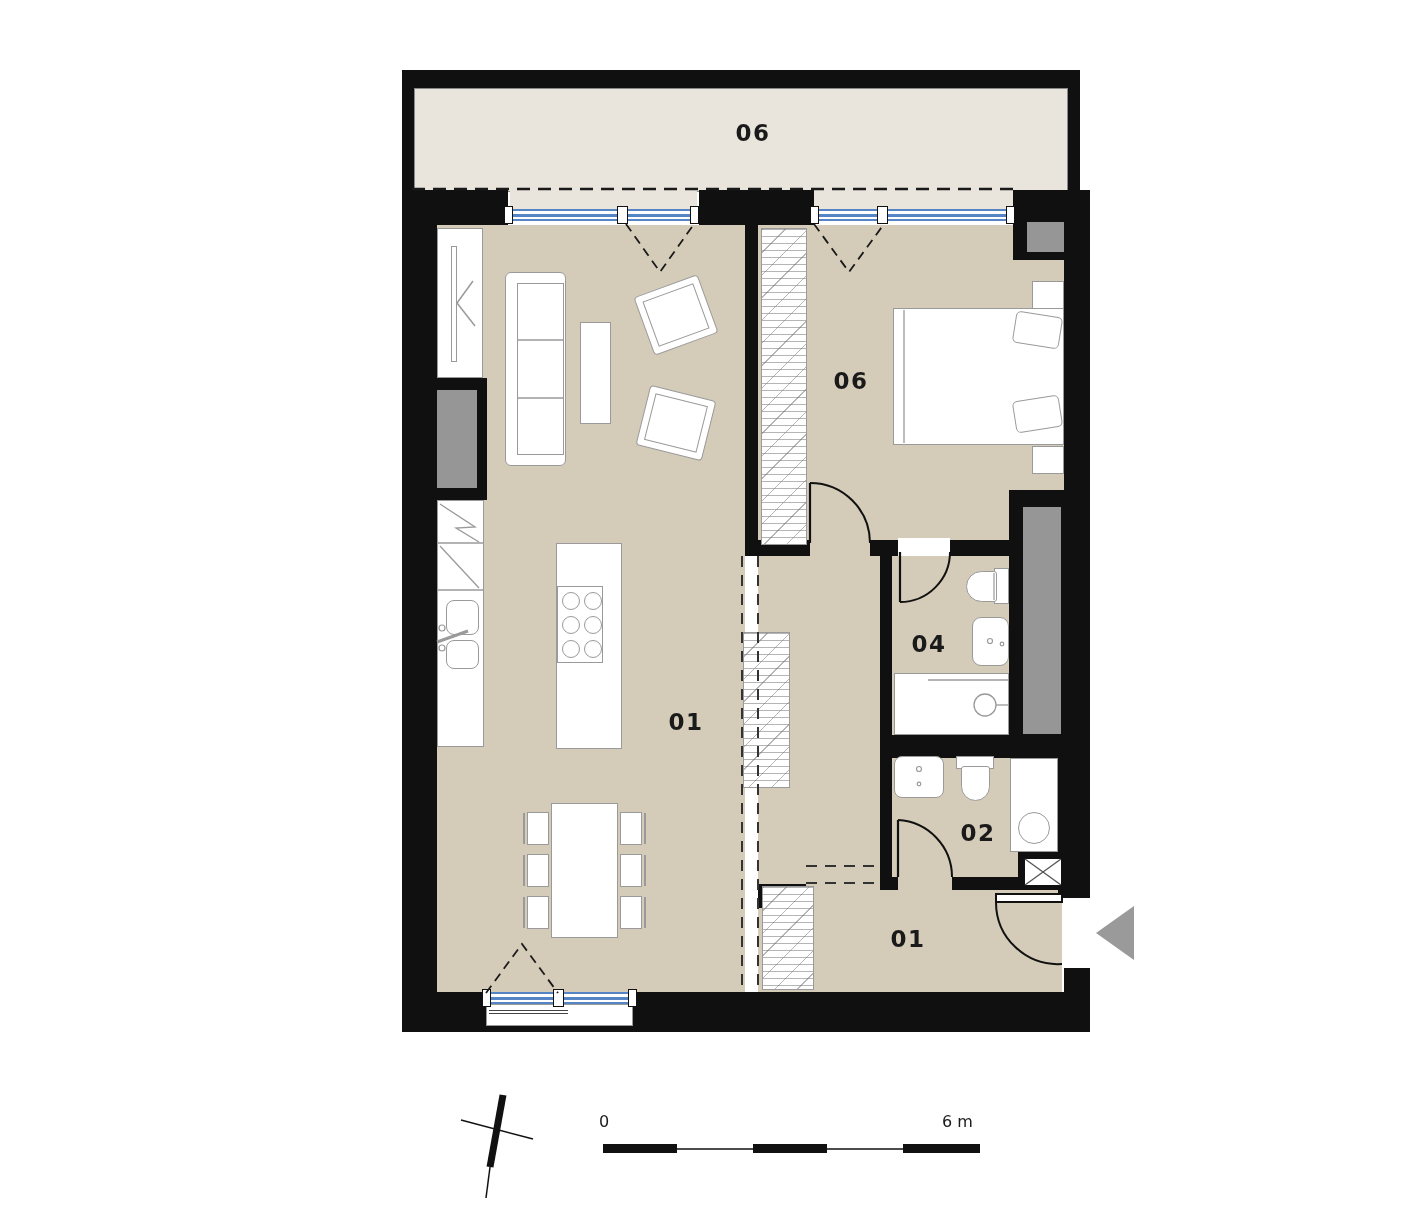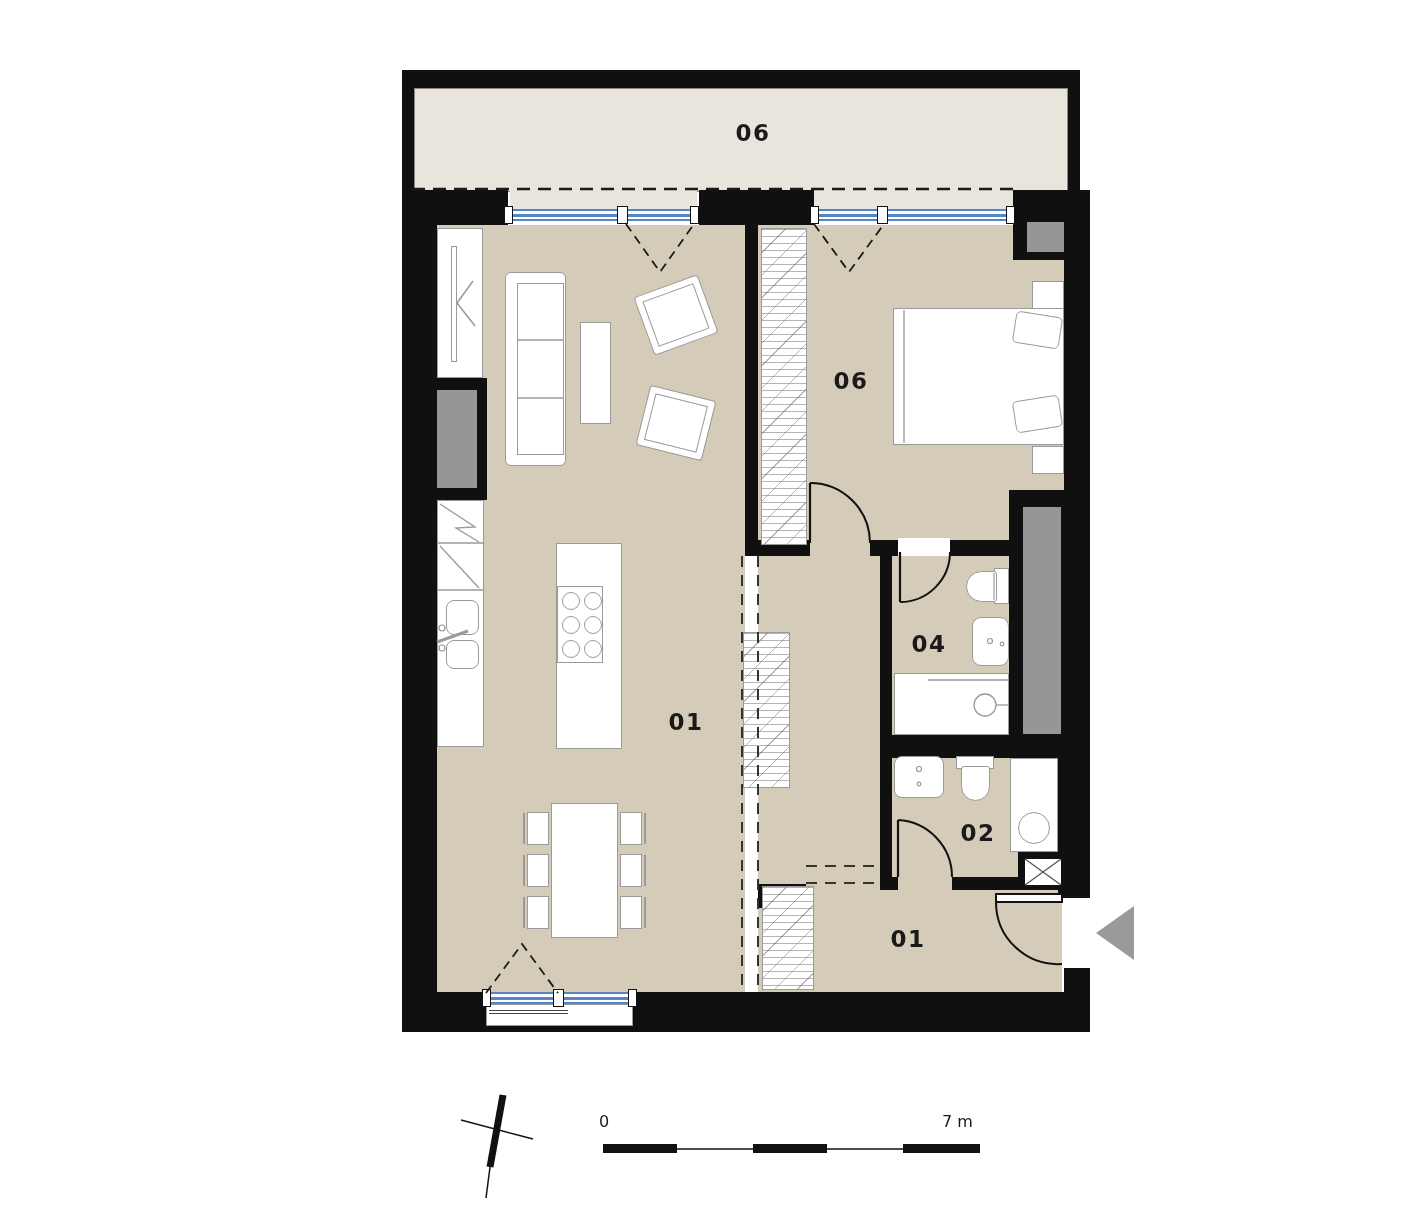--- a/index.html
+++ b/index.html
@@ -148,21 +148,21 @@
   <div class="burner" style="left:1018px;top:812px;width:32px;height:32px;"></div>
 
   <div class="label" style="left:753px;top:133px;">06</div>
   <div class="label" style="left:851px;top:381px;">06</div>
   <div class="label" style="left:686px;top:722px;">01</div>
   <div class="label" style="left:929px;top:644px;">04</div>
   <div class="label" style="left:978px;top:833px;">02</div>
   <div class="label" style="left:908px;top:939px;">01</div>
 
   <div class="slabel" style="left:599px;top:1112px;">0</div>
-  <div class="slabel" style="left:942px;top:1112px;">7 m</div>
+  <div class="slabel" style="left:942px;top:1112px;">6 m</div>
 
   <svg class="overlay" width="1420" height="1213" viewBox="0 0 1420 1213">
 
     <line x1="412" y1="189" x2="1015" y2="189" stroke="#1a1a1a" stroke-width="2.5" stroke-dasharray="13 8"></line>
 
     <line x1="742" y1="556" x2="742" y2="990" stroke="#333" stroke-width="2" stroke-dasharray="11 8"></line>
     <line x1="758" y1="556" x2="758" y2="990" stroke="#333" stroke-width="2" stroke-dasharray="11 8"></line>
     <line x1="806" y1="866" x2="880" y2="866" stroke="#333" stroke-width="2" stroke-dasharray="11 8"></line>
     <line x1="806" y1="883" x2="880" y2="883" stroke="#333" stroke-width="2" stroke-dasharray="11 8"></line>
 

